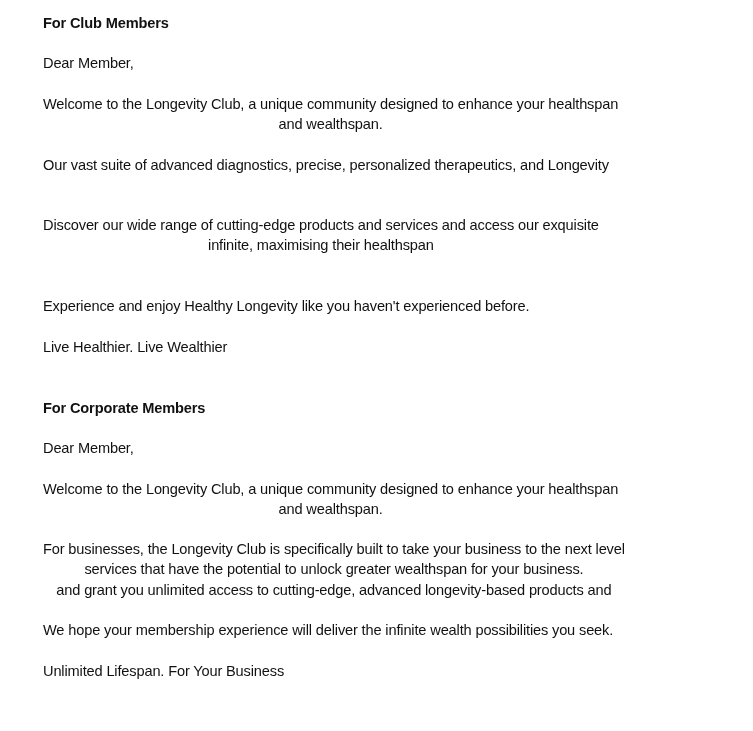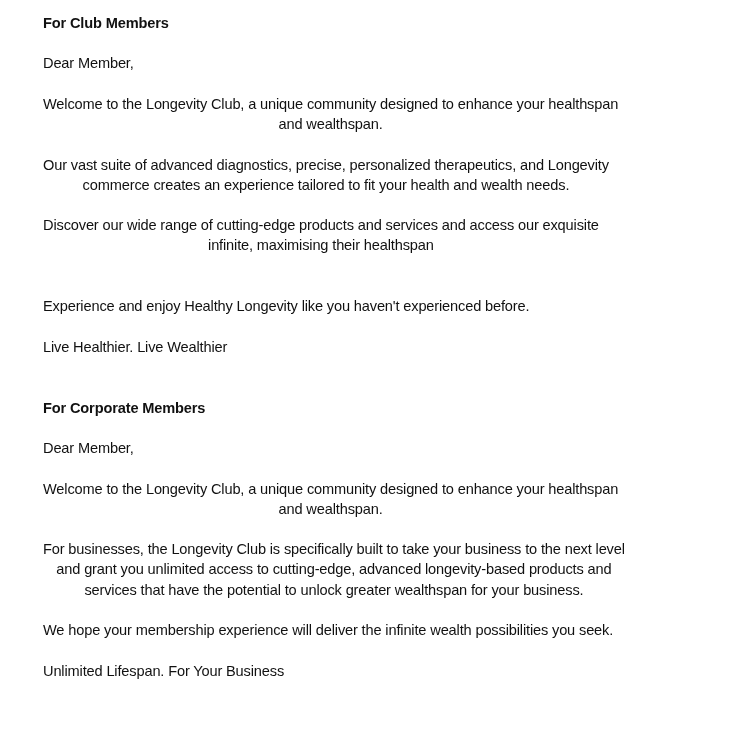--- a/index.html
+++ b/index.html
@@ -21,38 +21,37 @@
 <div class="doc">
   <section>
     <p class="blk h" style="top:13px">For Club Members</p>
     <p class="blk" style="top:53px">Dear Member,</p>
     <p class="blk" style="top:94px">
       <span class="line">Welcome to the Longevity Club, a unique community designed to enhance your healthspan</span>
       <span class="line">and wealthspan.</span>
     </p>
     <p class="blk" style="top:155px">
       <span class="line">Our vast suite of advanced diagnostics, precise, personalized therapeutics, and Longevity</span>
-      <span class="line">commerce creates an experience tailored to fit your health and wealth needs.</span>
     </p>
     <p class="blk" style="top:215px">
       <span class="line">Discover our wide range of cutting-edge products and services and access our exquisite</span>
       <span class="line">infinite, maximising their healthspan</span>
     </p>
     <p class="blk" style="top:296px">Experience and enjoy Healthy Longevity like you haven't experienced before.</p>
     <p class="blk" style="top:337px">Live Healthier. Live Wealthier</p>
   </section>
 
   <section>
     <p class="blk h" style="top:398px">For Corporate Members</p>
     <p class="blk" style="top:438px">Dear Member,</p>
     <p class="blk" style="top:479px">
       <span class="line">Welcome to the Longevity Club, a unique community designed to enhance your healthspan</span>
       <span class="line">and wealthspan.</span>
     </p>
     <p class="blk" style="top:539px">
       <span class="line">For businesses, the Longevity Club is specifically built to take your business to the next level</span>
+      <span class="line">services that have the potential to unlock greater wealthspan for your business.</span>
       <span class="line">and grant you unlimited access to cutting-edge, advanced longevity-based products and</span>
-      <span class="line">services that have the potential to unlock greater wealthspan for your business.</span>
     </p>
     <p class="blk" style="top:620px">We hope your membership experience will deliver the infinite wealth possibilities you seek.</p>
     <p class="blk" style="top:661px">Unlimited Lifespan. For Your Business</p>
   </section>
 </div>
 
 </body></html>

